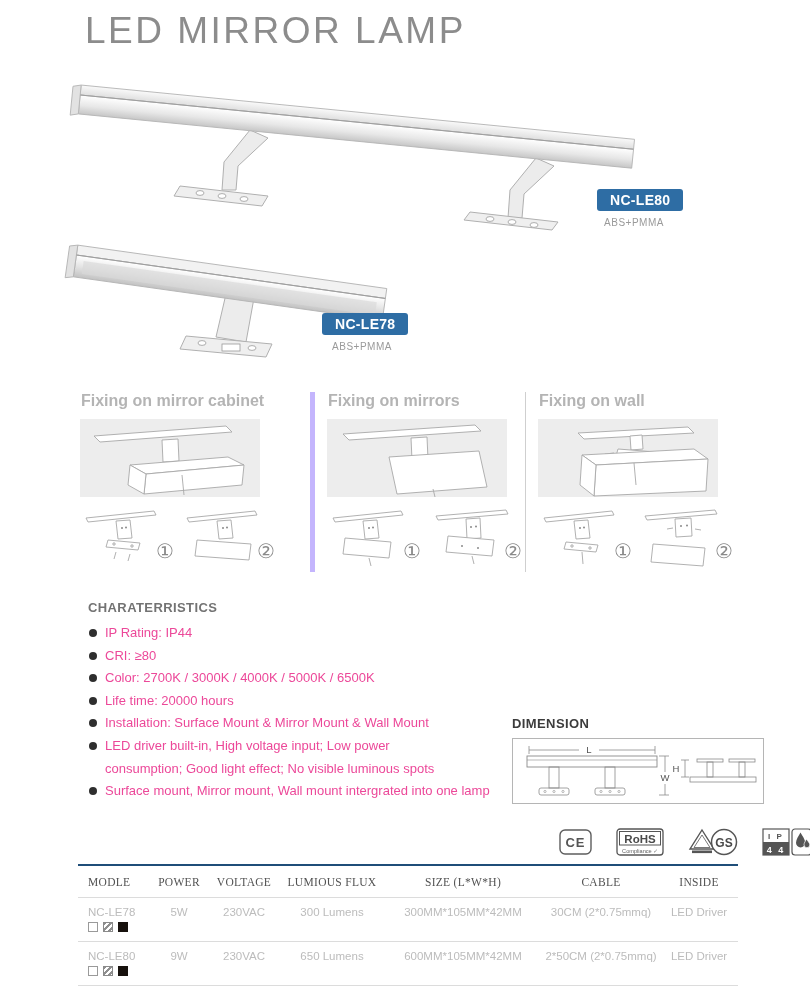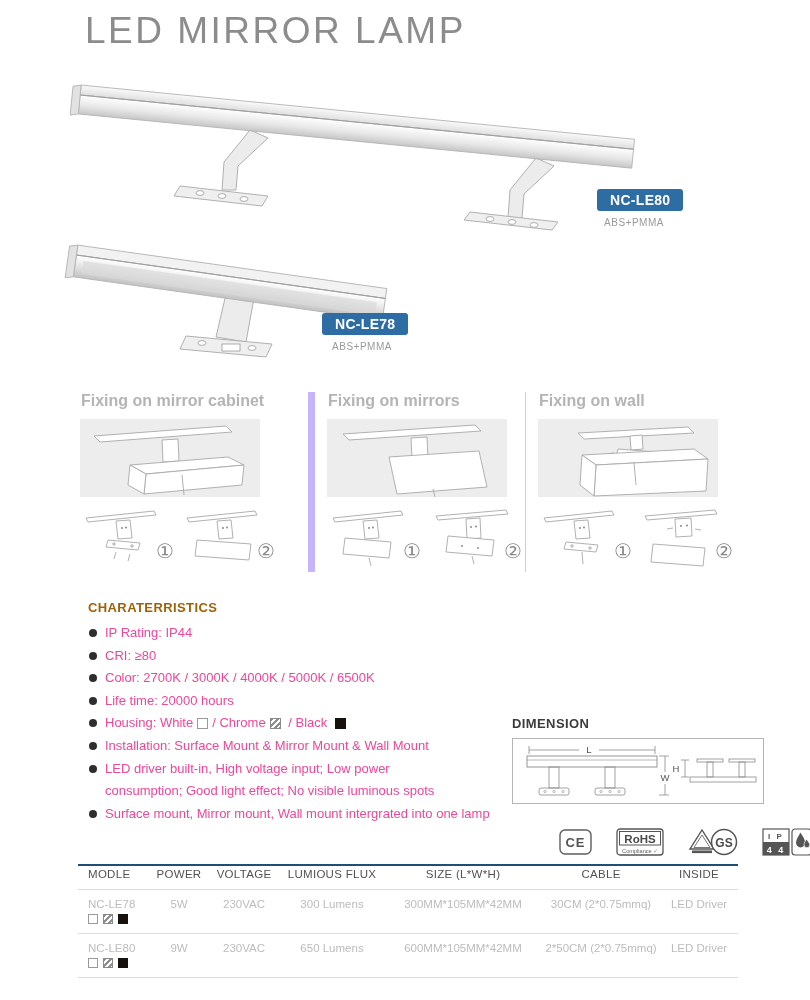--- a/index.html
+++ b/index.html
@@ -17,48 +17,48 @@
          padding:3px 13px;border-radius:3px;background:#2e6da4;}
   .badge-le80{left:597px;top:189px;}
   .badge-le78{left:322px;top:313px;}
   .material{position:absolute;font-size:10px;color:#9a9a9a;letter-spacing:.5px;text-align:center;}
   .material-le80{left:592px;top:217px;width:84px;}
   .material-le78{left:318px;top:341px;width:88px;}
 
   .fixing-row{position:absolute;left:80px;top:392px;width:656px;height:180px;display:flex;}
   .panel{position:relative;box-sizing:border-box;}
   .panel-1{width:216px;}
-  .panel-2{width:224px;border-left:7px solid #c4b5fd;padding-left:12px;margin-left:27px;}
+  .panel-2{width:224px;border-left:5px solid #c4b5fd;padding-left:12px;margin-left:27px;}
   .panel-3{width:216px;border-left:1px solid #cfcfcf;padding-left:12px;}
   .panel-title{font-size:16px;font-weight:700;color:#b4b4b4;margin:0 0 9px 1px;white-space:nowrap;}
   .panel-illu{width:180px;height:78px;background:#ededed;}
   .panel-steps{display:flex;gap:4px;margin-top:5px;}
   .step{position:relative;width:97px;height:66px;}
   .stepnum{position:absolute;right:3px;bottom:5px;font-size:20px;color:#8a8a8a;font-weight:300;}
 
   .chars{position:absolute;left:88px;top:600px;width:436px;}
-  .chars-heading{font-size:13px;font-weight:bold;color:#a16207;letter-spacing:.4px;margin:0 0 11px 0;}
+  .chars-heading{font-size:13px;font-weight:bold;color:#737373;letter-spacing:.4px;margin:0 0 11px 0;}
   .chars-list{list-style:none;margin:0;padding:0;}
   .char-item{position:relative;font-size:13px;color:#ec4899;padding-left:17px;margin-bottom:8.6px;line-height:14px;}
   .char-item .bullet{position:absolute;left:1px;top:3px;width:8px;height:8px;border-radius:50%;background:#2e2e2e;}
   .sw{display:inline-block;width:11px;height:11px;margin:0 4px -2px 4px;border:1px solid #9a9a9a;box-sizing:border-box;}
   .sw-white{background:#ffffff;}
   .sw-chrome{background:repeating-linear-gradient(135deg,#8f8f8f 0 2px,#ffffff 2px 4px);border-color:#8a8a8a;}
   .sw-black{background:#17110d;border-color:#17110d;}
 
   .dimension{position:absolute;left:512px;top:716px;}
   .dim-heading{font-size:13px;font-weight:bold;color:#3c3c3c;letter-spacing:.4px;margin:0 0 7px 0;}
   .dim-box{width:250px;height:64px;border:1px solid #b5b5b5;}
 
   .certs{position:absolute;left:559px;top:827px;display:flex;gap:24px;align-items:center;}
 
   .spec-table{position:absolute;left:78px;top:864px;width:660px;border-collapse:collapse;}
   .spec-table thead tr{border-top:2px solid #1f4e79;}
   .spec-table th{font-size:11.5px;font-weight:400;color:#525252;letter-spacing:.3px;
-                 padding:2px 2px 9px;border-bottom:1px solid #dcdcdc;text-align:center;white-space:nowrap;}
+                 padding:10px 2px 9px;border-bottom:1px solid #dcdcdc;text-align:center;white-space:nowrap;font-family:Liberation Serif, serif;}
   .spec-table td{font-size:11.5px;color:#bcbcbc;padding:8px 2px 7px;border-bottom:1px solid #dcdcdc;
                  text-align:center;vertical-align:top;white-space:nowrap;}
   .spec-table th:first-child,.spec-table td:first-child{text-align:left;padding-left:10px;}
   .row-swatches{margin-top:4px;}
   .row-swatches .sw{width:10px;height:10px;margin:0 5px 0 0;}
 
   .sk{stroke:#a8a8a8;stroke-width:.9;fill:#ffffff;}
   .skn{stroke:#a8a8a8;stroke-width:.9;fill:none;}
   svg text{font-family:"Liberation Sans","DejaVu Sans",sans-serif;}
 </style>
@@ -252,21 +252,20 @@
     </div>
   </div>
 
   <div class="chars">
     <div class="chars-heading">CHARATERRISTICS</div>
     <ul class="chars-list">
         <li class="char-item"><span class="bullet"></span>IP Rating: IP44</li>
         <li class="char-item"><span class="bullet"></span>CRI: ≥80</li>
         <li class="char-item"><span class="bullet"></span>Color: 2700K / 3000K / 4000K / 5000K / 6500K</li>
         <li class="char-item"><span class="bullet"></span>Life time: 20000 hours</li>
-        <li class="char-item"><span class="bullet"></span>Housing: White<span class="sw sw-white"></span>/ Chrome<span class="sw sw-chrome"></span> / Black <span class="sw sw-black"></span></li>
         <li class="char-item"><span class="bullet"></span>Installation: Surface Mount &amp; Mirror Mount &amp; Wall Mount</li>
         <li class="char-item"><span class="bullet"></span>LED driver built-in, High voltage input; Low power</li>
         <li class="char-item no-bullet">consumption; Good light effect; No visible luminous spots</li>
         <li class="char-item"><span class="bullet"></span>Surface mount, Mirror mount, Wall mount intergrated into one lamp</li>
       </ul>
   </div>
 
   <div class="dimension">
     <div class="dim-heading">DIMENSION</div>
     <div class="dim-box">

